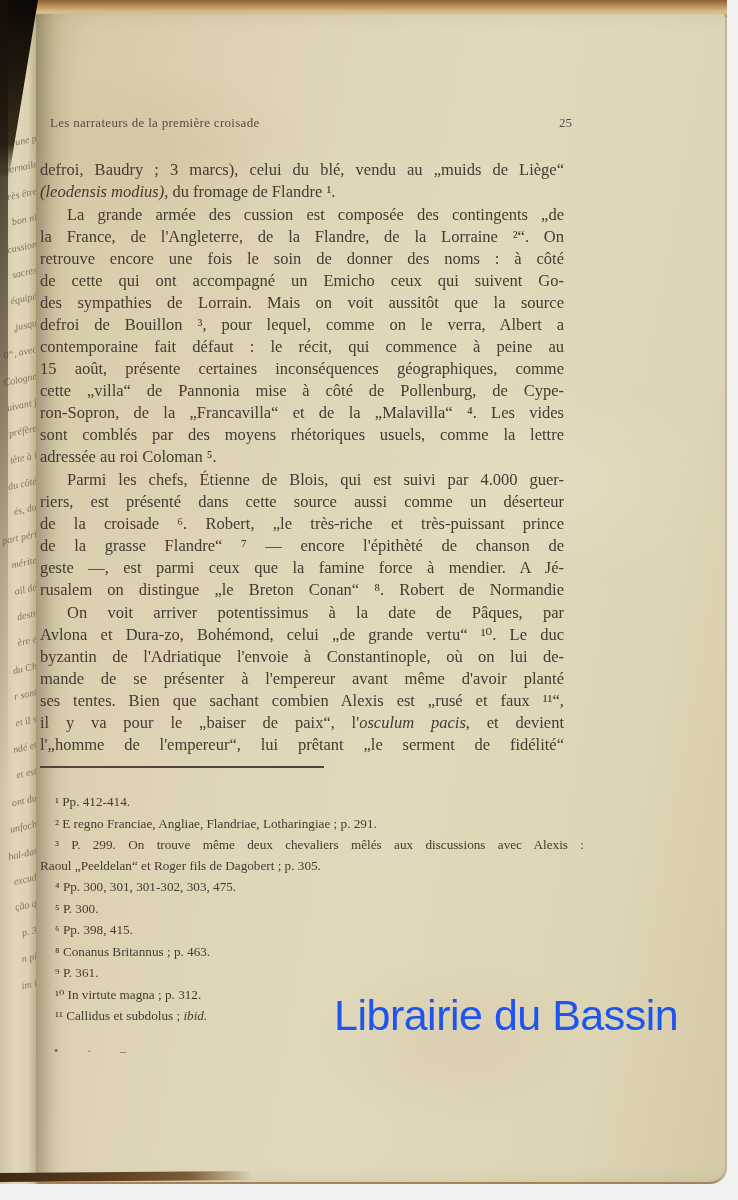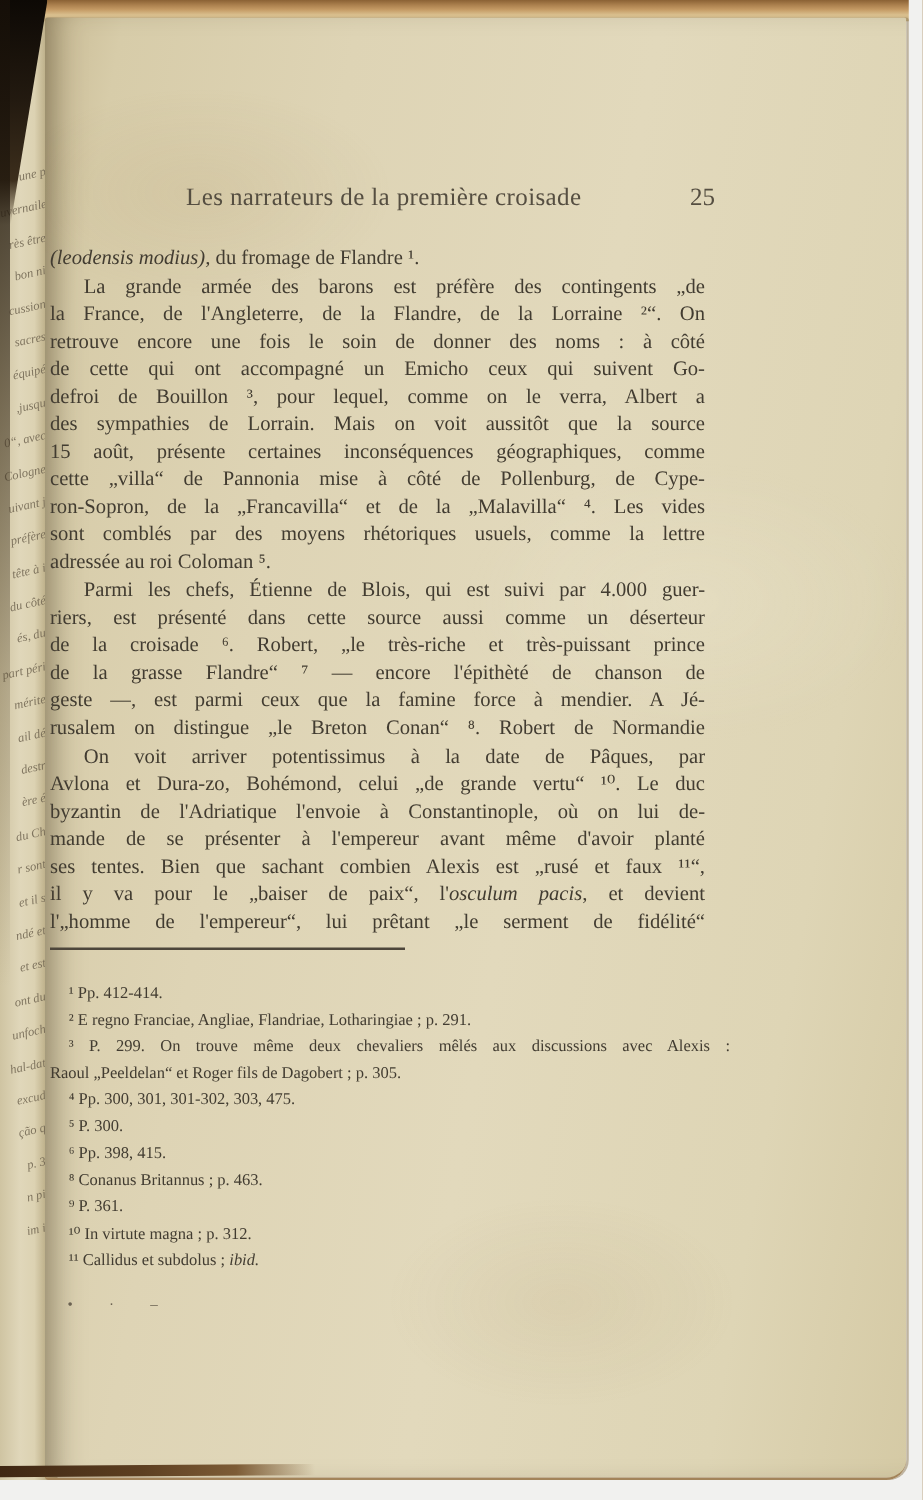--- a/index.html
+++ b/index.html
@@ -76,22 +76,22 @@
     z-index: 6;
   }
 
   
   .content {
     position: absolute; left: 4px; top: 99px; width: 524px;
     color: #423c31; z-index: 4;
   }
   .page-header {
     position: relative; height: 19px; line-height: 19px;
-    font-size: 20px; color: #554e41; text-align: center;
-    padding-left: 10px; letter-spacing: .3px; margin-top: 36px;
+    font-size: 13px; color: #554e41; 
+    padding-left: 10px; letter-spacing: .3px;
   }
   .page-num { position: absolute; right: -8px; top: 0; letter-spacing: 0; }
 
   .body-text { margin-top: 27px; font-size: 16.5px; }
   .para { margin: 0 0 1px 0; }
   .line {
     height: 22px; line-height: 22px;
     text-align: justify; text-align-last: justify;
     white-space: normal;
   }
@@ -167,29 +167,31 @@
   <div class="main-page">
     <div class="content">
 
       <div class="page-header">
         <span>Les narrateurs de la première croisade</span>
         <span class="page-num">25</span>
       </div>
 
       <div class="body-text" id="body">
           <div class="para">
+            <div class="line">defroi, Baudry ; 3 marcs), celui du blé, vendu au „muids de Liège“</div>
             <div class="line flush"><i>(leodensis modius),</i> du fromage de Flandre ¹.</div>
           </div>
           <div class="para">
-            <div class="line ind">La grande armée des barons est préfère des contingents „de</div>
+            <div class="line ind">La grande armée des cussion est composée des contingents „de</div>
             <div class="line">la France, de l'Angleterre, de la Flandre, de la Lorraine ²“. On</div>
             <div class="line">retrouve encore une fois le soin de donner des noms : à côté</div>
             <div class="line">de cette qui ont accompagné un Emicho ceux qui suivent Go-</div>
+            <div class="line">des sympathies de Lorrain. Mais on voit aussitôt que la source</div>
             <div class="line">defroi de Bouillon ³, pour lequel, comme on le verra, Albert a</div>
-            <div class="line">des sympathies de Lorrain. Mais on voit aussitôt que la source</div>
+            <div class="line">contemporaine fait défaut : le récit, qui commence à peine au</div>
             <div class="line">15 août, présente certaines inconséquences géographiques, comme</div>
             <div class="line">cette „villa“ de Pannonia mise à côté de Pollenburg, de Cype-</div>
             <div class="line">ron-Sopron, de la „Francavilla“ et de la „Malavilla“ ⁴. Les vides</div>
             <div class="line">sont comblés par des moyens rhétoriques usuels, comme la lettre</div>
             <div class="line flush">adressée au roi Coloman ⁵.</div>
           </div>
           <div class="para">
             <div class="line ind">Parmi les chefs, Étienne de Blois, qui est suivi par 4.000 guer-</div>
             <div class="line">riers, est présenté dans cette source aussi comme un déserteur</div>
             <div class="line">de la croisade ⁶. Robert, „le très-riche et très-puissant prince</div>
@@ -246,14 +248,15 @@
 
       <div class="end-marks">• · –</div>
 
     </div>
   </div>
 
   <div class="dark-corner"></div>
   <div class="left-sliver"></div>
   <div class="bottom-bar"></div>
 
+  <div class="watermark" id="watermark" style="color: rgb(29, 85, 238);">Librairie du Bassin</div>
 
 </div>
 
 </body></html>

